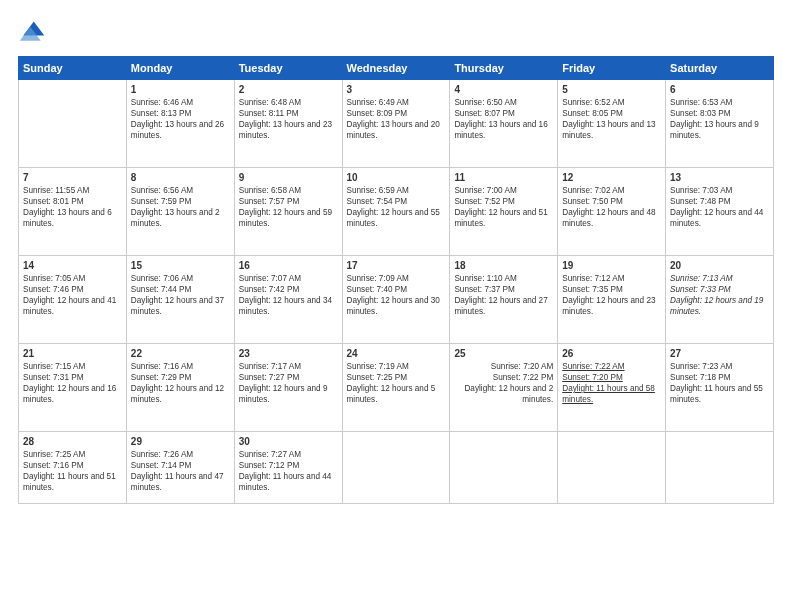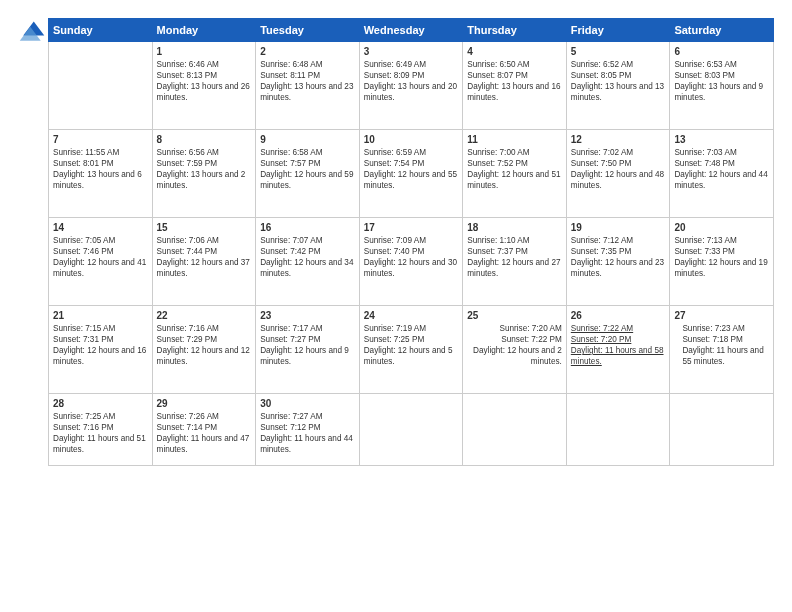--- a/index.html
+++ b/index.html
@@ -8,21 +8,21 @@
       background: #fff;
       width: 792px;
       height: 612px;
       overflow: hidden;
     }
     .page {
       width: 792px;
       height: 436px;
       padding: 18px 18px 12px 18px;
       display: flex;
-      flex-direction: row;
+      flex-direction: column;
     }
     .header {
       display: flex;
       justify-content: space-between;
       align-items: flex-start;
       margin-bottom: 10px;
     }
     .logo {
       display: flex;
       align-items: center;
@@ -239,21 +239,21 @@
 Daylight: 12 hours and 27 minutes.</div>
           </td>
           <td>
             <span class="day-num">19</span>
             <div class="cell-text" style="white-space: pre-line;">Sunrise: 7:12 AM
 Sunset: 7:35 PM
 Daylight: 12 hours and 23 minutes.</div>
           </td>
           <td>
             <span class="day-num">20</span>
-            <div class="cell-text" style="white-space: pre-line;">Sunrise: 7:13 AM
+            <div class="cell-text" style="white-space: pre-line; font-style: italic;">Sunrise: 7:13 AM
 Sunset: 7:33 PM
 Daylight: 12 hours and 19 minutes.</div>
           </td>
         </tr>
         <tr>
           <td>
             <span class="day-num">21</span>
             <div class="cell-text" style="white-space: pre-line;">Sunrise: 7:15 AM
 Sunset: 7:31 PM
 Daylight: 12 hours and 16 minutes.</div>
@@ -283,21 +283,21 @@
 Daylight: 12 hours and 2 minutes.</div>
           </td>
           <td>
             <span class="day-num">26</span>
             <div class="cell-text" style="white-space: pre-line; text-decoration: underline;">Sunrise: 7:22 AM
 Sunset: 7:20 PM
 Daylight: 11 hours and 58 minutes.</div>
           </td>
           <td>
             <span class="day-num">27</span>
-            <div class="cell-text" style="white-space: pre-line; margin-left: 8px;">Sunrise: 7:23 AM
+            <div class="cell-text" style="white-space: pre-line;">Sunrise: 7:23 AM
 Sunset: 7:18 PM
 Daylight: 11 hours and 55 minutes.</div>
           </td>
         </tr>
         <tr>
           <td>
             <span class="day-num">28</span>
             <div class="cell-text" style="white-space: pre-line;">Sunrise: 7:25 AM
 Sunset: 7:16 PM
 Daylight: 11 hours and 51 minutes.</div>

